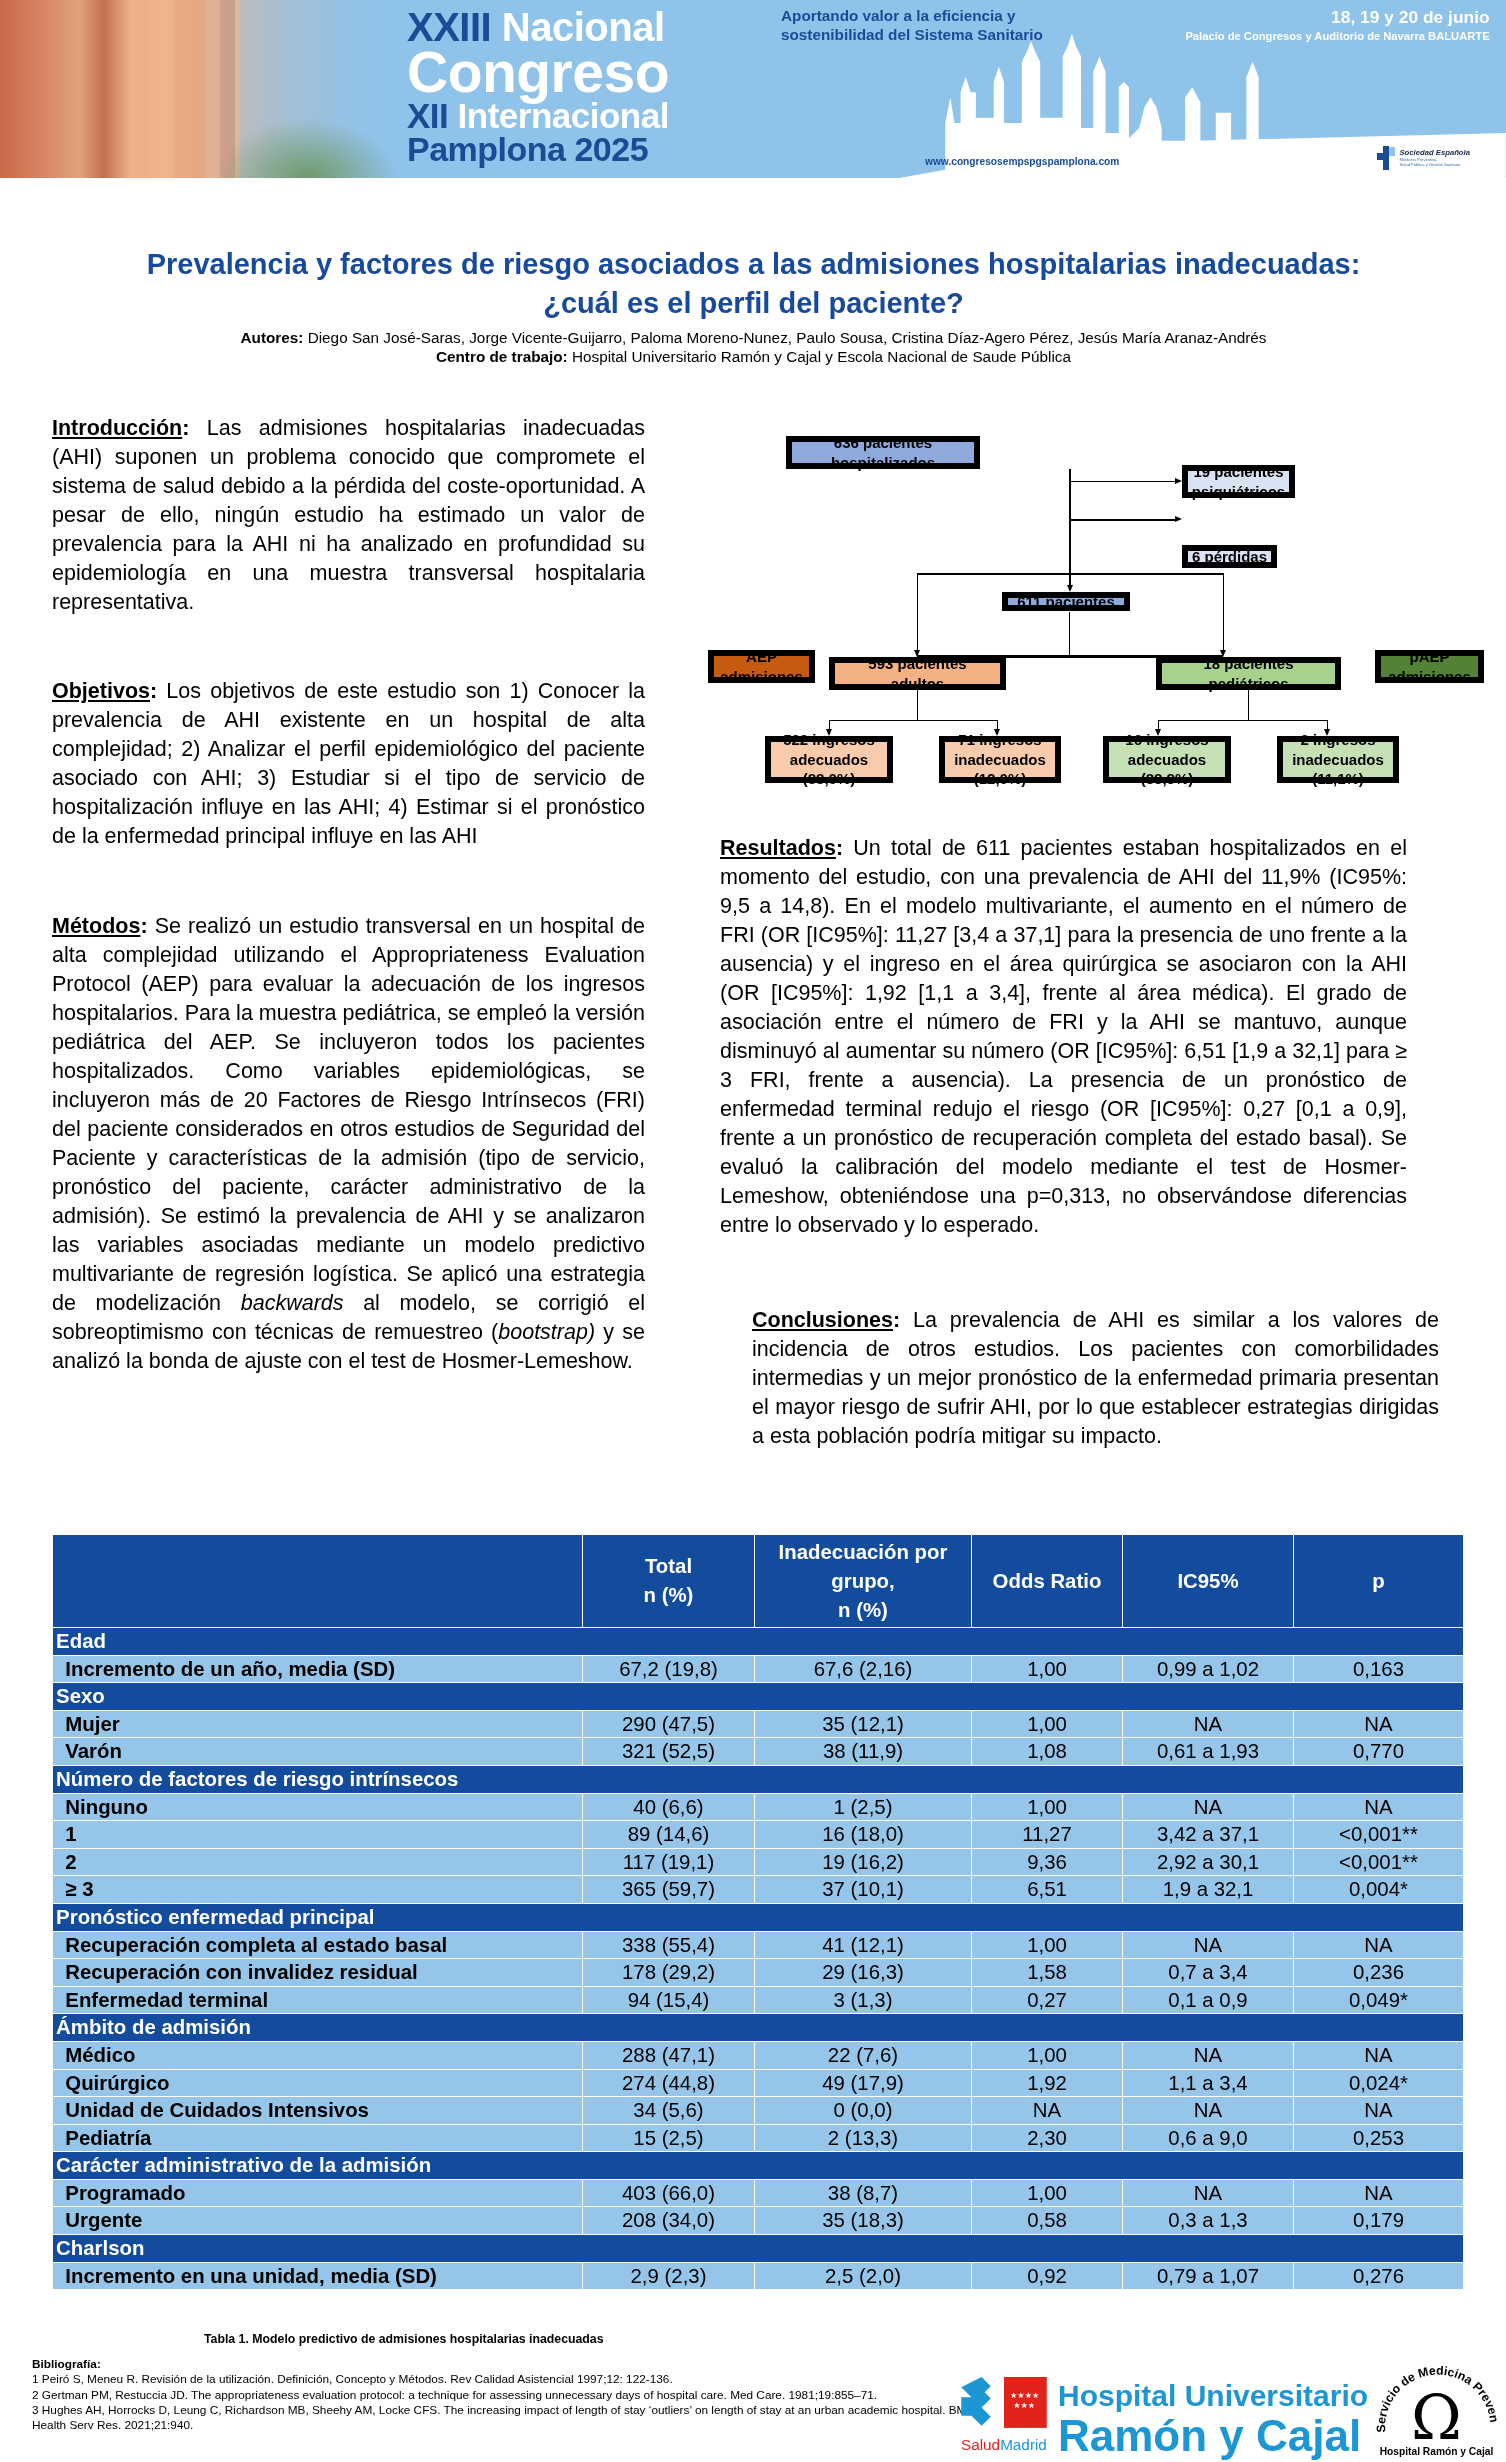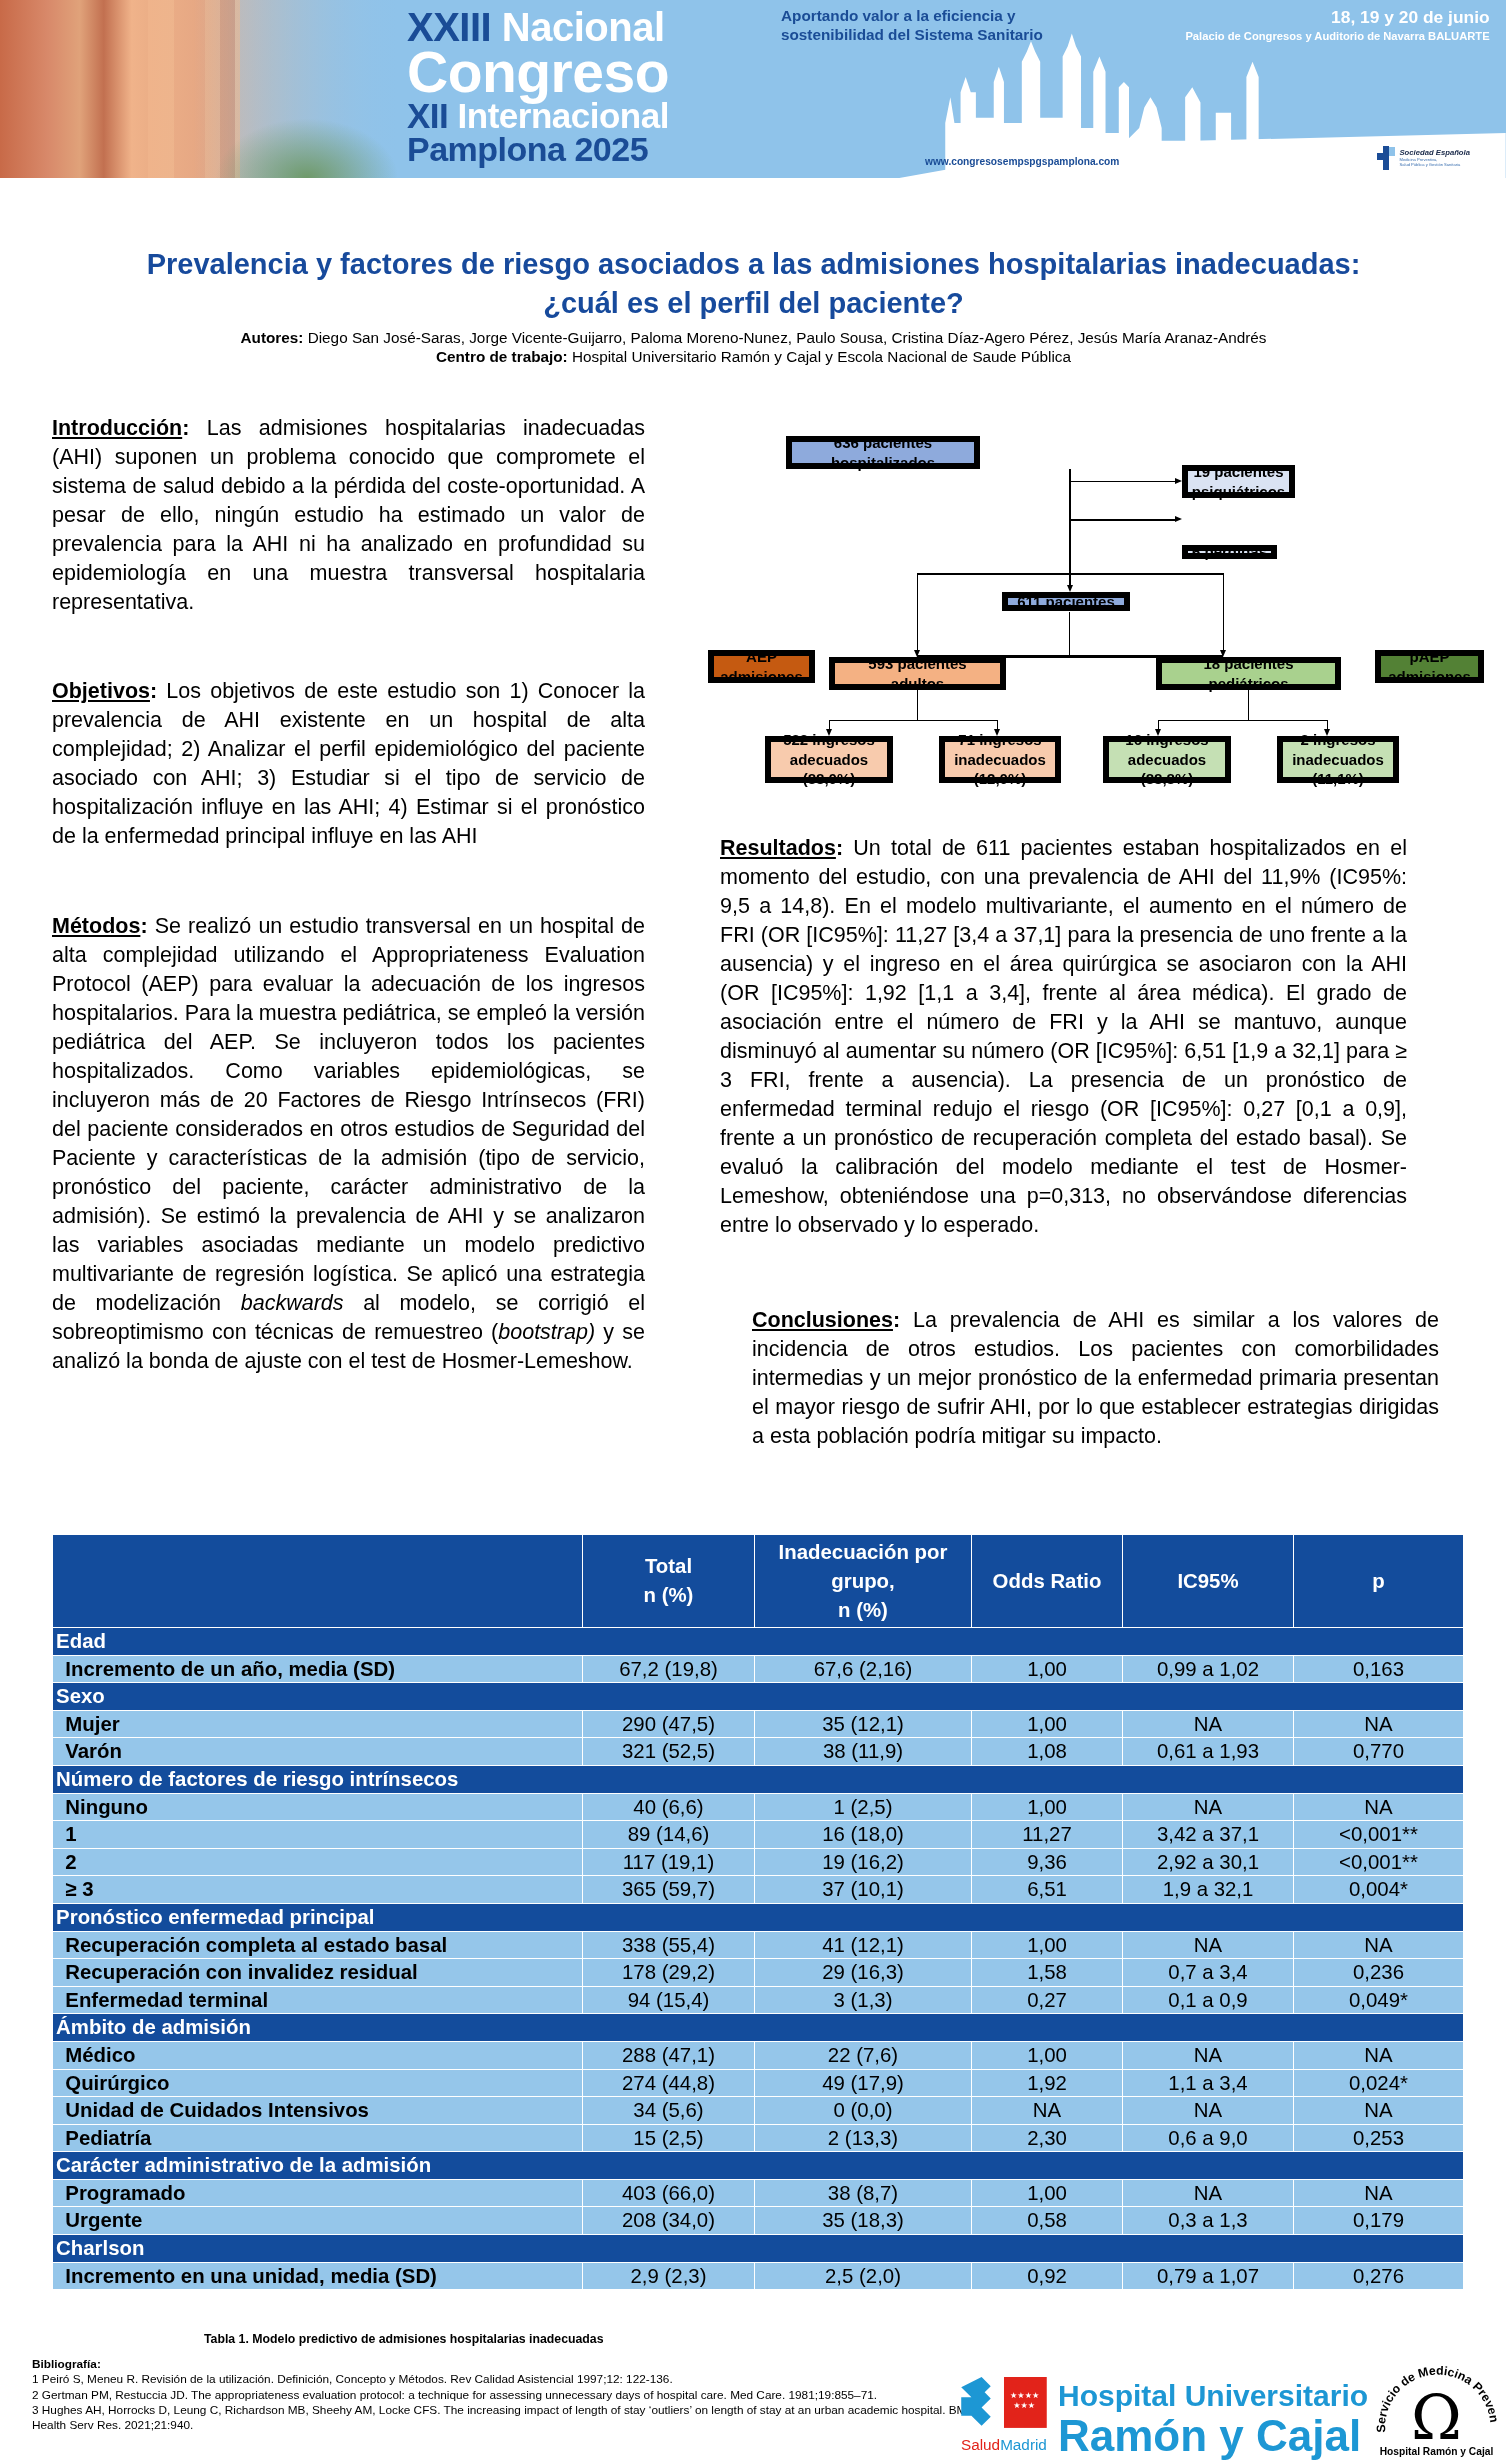--- a/index.html
+++ b/index.html
@@ -160,21 +160,21 @@
       <div>636 pacientes</div>
       <div>hospitalizados</div>
     </div>
 </div>
 <div class="fbox" style="left:1182px;top:465px;width:113px;height:33px;background:#dae3f3;">
   <div>
       <div>19 pacientes</div>
       <div>psiquiátricos</div>
     </div>
 </div>
-<div class="fbox" style="left:1182px;top:545px;width:95px;height:14px;background:#dae3f3;">
+<div class="fbox" style="left:1182px;top:545px;width:95px;height:23px;background:#dae3f3;">
   <span>6 pérdidas</span>
 </div>
 <div class="fbox" style="left:1002px;top:592px;width:128px;height:19.4px;background:#8eaadc;">
   <span>611 pacientes</span>
 </div>
 <div class="fbox" style="left:708px;top:650px;width:107px;height:33px;background:#c55a11;">
   <div>
       <div>AEP</div>
       <div>admisiones</div>
     </div>

